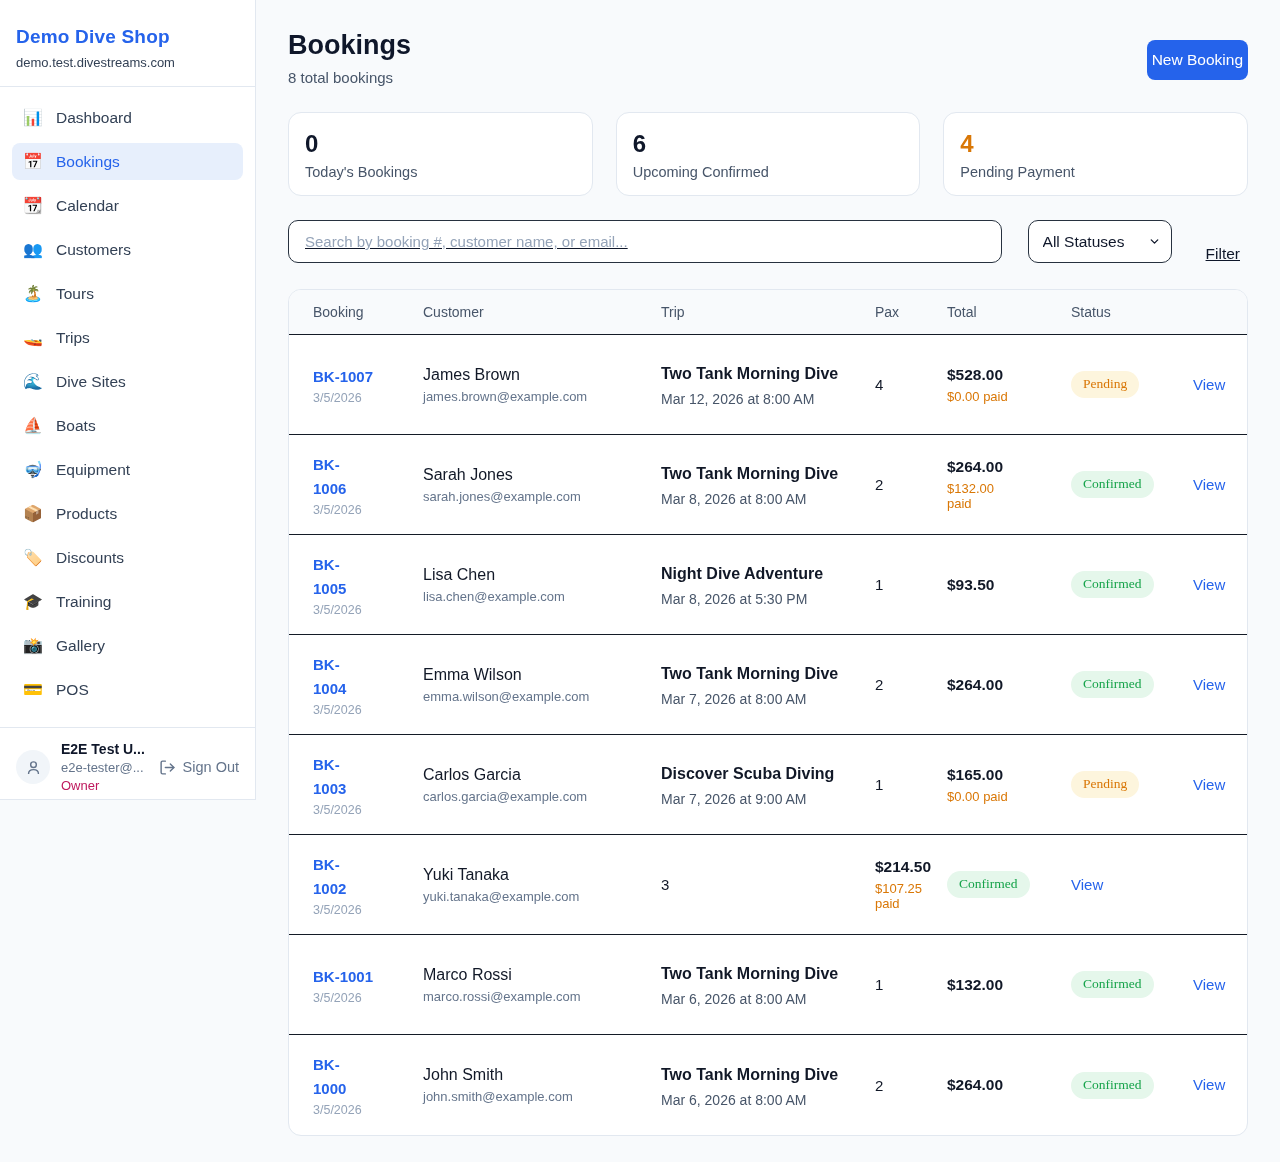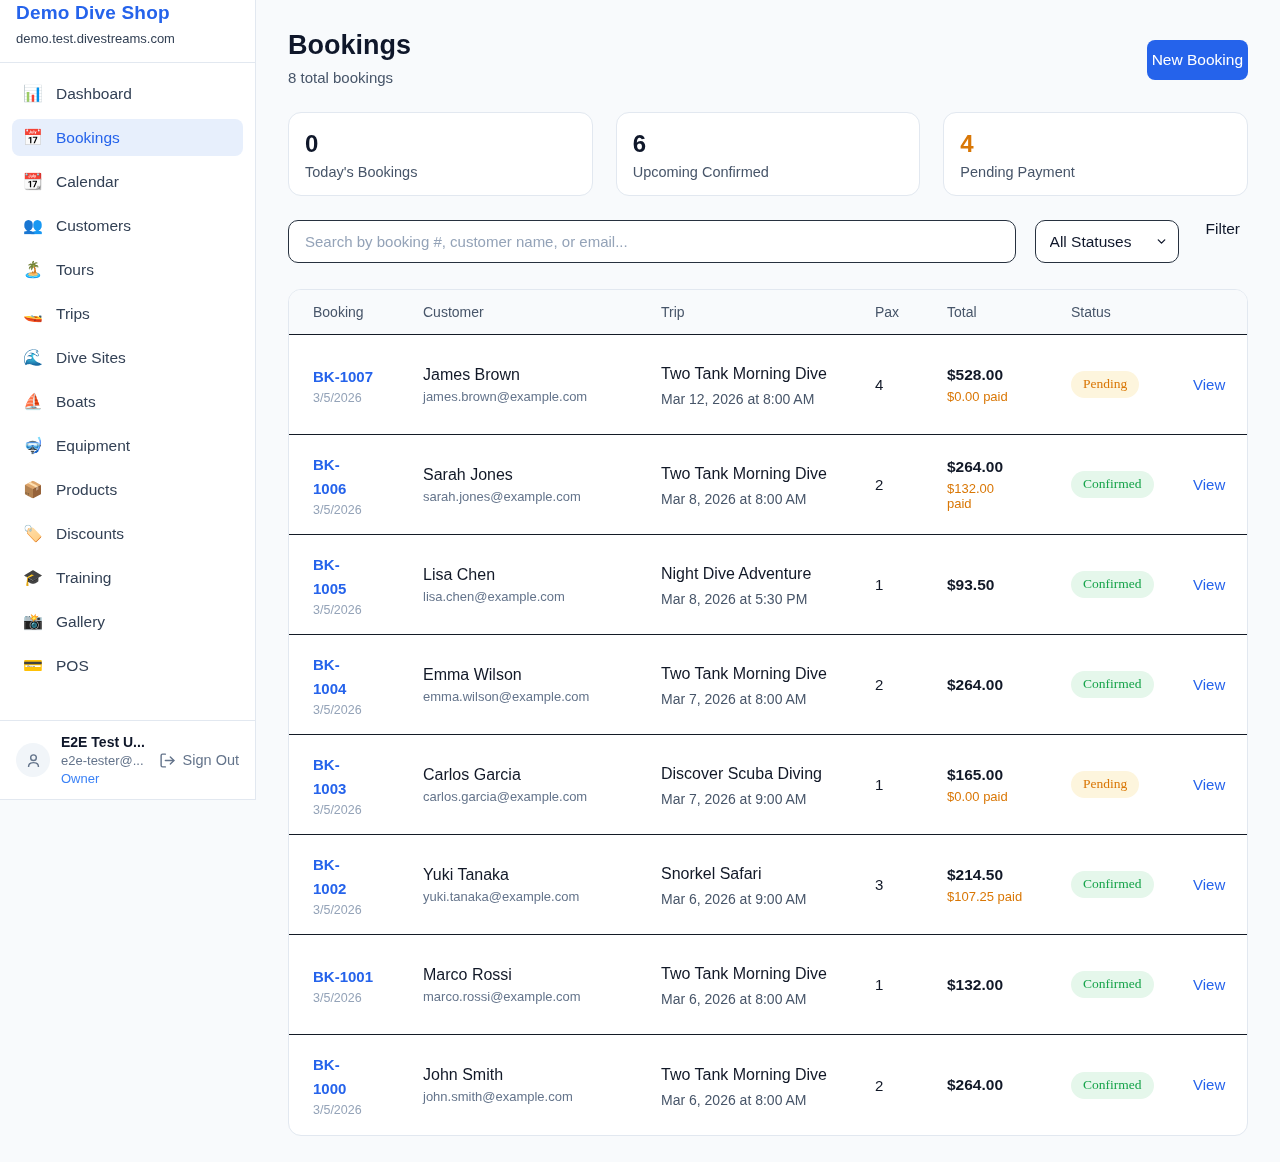--- a/index.html
+++ b/index.html
@@ -14,21 +14,21 @@
 
   
   .sidebar {
     position: absolute; left: 0; top: 0;
     width: 256px; height: 800px;
     background: #ffffff;
     border-right: 1px solid #e2e8f0;
     border-bottom: 1px solid #e2e8f0;
     display: flex; flex-direction: column;
   }
-  .sidebar-header { padding: 2px 16px 16px; border-bottom: 1px solid #e2e8f0; }
+  .sidebar-header { padding: 26px 16px 16px; border-bottom: 1px solid #e2e8f0; }
   .shop-title { color: #2563eb; font-size: 19px; font-weight: 700; letter-spacing: .2px; }
   .shop-domain { color: #334155; font-size: 13px; margin-top: 7px; }
   .nav { padding: 12px 12px; flex: 1; }
   .nav-item {
     display: flex; align-items: center; gap: 13px;
     height: 37px; padding: 0 11px; margin-bottom: 7px;
     border-radius: 8px; font-size: 15.5px; color: #334155; cursor: pointer;
   }
   .nav-item.active { background: #e7effc; color: #2563eb; }
   .nav-icon { width: 20px; font-size: 16px; text-align: center; flex: none; }
@@ -37,21 +37,21 @@
     padding: 13px 16px; display: flex; align-items: center; gap: 11px;
   }
   .avatar {
     width: 34px; height: 34px; border-radius: 50%;
     background: #f1f5f9; color: #64748b;
     display: flex; align-items: center; justify-content: center; flex: none;
   }
   .user-col { min-width: 0; }
   .user-name { font-size: 14px; font-weight: 700; color: #0f172a; white-space: nowrap; text-align: right; }
   .user-email { font-size: 13px; color: #64748b; margin-top: 3px; white-space: nowrap; }
-  .user-role { font-size: 13px; color: #3b82f6; margin-top: 3px; }
+  .user-role { font-size: 13px; color: #be185d; margin-top: 3px; }
   .signout {
     margin-left: auto; display: flex; align-items: center; gap: 7px;
     color: #64748b; font-size: 14.5px; cursor: pointer; white-space: nowrap;
   }
 
   
   .main { position: absolute; left: 256px; top: 0; width: 1024px; padding: 30px 32px 0 32px; }
   .page-header { display: flex; align-items: flex-start; justify-content: space-between; }
   .page-title { font-size: 27px; font-weight: 700; color: #0f172a; }
   .page-subtitle { font-size: 15px; color: #475569; margin-top: 8px; }
@@ -63,21 +63,21 @@
 
   .stats { display: grid; grid-template-columns: 1fr 1fr 1fr; gap: 23px; margin-top: 26px; }
   .stat-card {
     background: #fff; border: 1px solid #e2e8f0; border-radius: 13px;
     padding: 17px 16px; height: 84px;
   }
   .stat-value { font-size: 24px; font-weight: 700; color: #0f172a; }
   .stat-value.orange { color: #d97706; }
   .stat-label { font-size: 14.5px; color: #475569; margin-top: 6px; }
 
-  .filter-row { display: flex; align-items: flex-start; gap: 19px; margin-top: 24px; }
+  .filter-row { display: flex; align-items: flex-end; gap: 26px; margin-top: 24px; text-decoration: underline; }
   .search-input {
     flex: 1; height: 43px; border: 1.5px solid #27313f; border-radius: 10px;
     padding: 0 16px; font-family: inherit; font-size: 15px; color: #0f172a;
     background: #fff; outline: none;
   }
   .search-input::placeholder { color: #94a3b8; }
   .select-wrap { position: relative; }
   .status-select {
     appearance: none; -webkit-appearance: none;
     height: 43px; width: 144px; background: #fff;
@@ -104,21 +104,21 @@
     border-bottom: 1px solid #141b26;
     color: #475569; font-size: 14px;
   }
   .trow { min-height: 100px; border-bottom: 1px solid #141b26; padding-top: 14px; padding-bottom: 14px; }
   .trow:last-child { border-bottom: none; }
   .cell { padding-right: 12px; }
   .bk-id { color: #2563eb; font-weight: 700; font-size: 15px; line-height: 1.6; cursor: pointer; }
   .bk-date { color: #94a3b8; font-size: 12.5px; margin-top: 2px; }
   .cust-name { font-size: 16px; color: #111827; }
   .cust-email { font-size: 13px; color: #64748b; margin-top: 5px; }
-  .trip-name { font-size: 16px; font-weight: 400; color: #111827; line-height: 1.5; }
+  .trip-name { font-size: 16px; font-weight: 700; color: #111827; line-height: 1.5; }
   .trip-date { font-size: 14px; color: #475569; margin-top: 5px; }
   .pax-val { font-size: 15px; color: #111827; }
   .total-val { font-size: 15.5px; font-weight: 700; color: #111827; }
   .paid-val { font-size: 13px; color: #d97706; margin-top: 5px; }
   .paid-val.narrow { max-width: 62px; }
   .badge {
     display: inline-block; padding: 5px 12px 6px; border-radius: 999px; font-size: 13.5px; font-family: Liberation Serif, serif;
   }
   .badge.pending { background: #fdf5dd; color: #d97706; }
   .badge.confirmed { background: #e5f7eb; color: #16a34a; }
@@ -378,24 +378,20 @@
         <div class="tgrid trow">
           <div class="cell">
             <div class="bk-id">BK-<br>1002</div>
             <div class="bk-date">3/5/2026</div>
           </div>
           <div class="cell">
             <div class="cust-name">Yuki Tanaka</div>
             <div class="cust-email">yuki.tanaka@example.com</div>
           </div>
           <div class="cell">
-            <div class="trip-name">Snorkel Safari</div>
-            <div class="trip-date">Mar 6, 2026 at 9:00 AM</div>
-          </div>
-          <div class="cell">
             <div class="pax-val">3</div>
           </div>
           <div class="cell">
             <div class="total-val">$214.50</div>
             <div class="paid-val">$107.25 paid</div>
           </div>
           <div class="cell"><span class="badge confirmed">Confirmed</span></div>
           <div class="cell"><span class="view-link">View</span></div>
         </div>
         <div class="tgrid trow">

